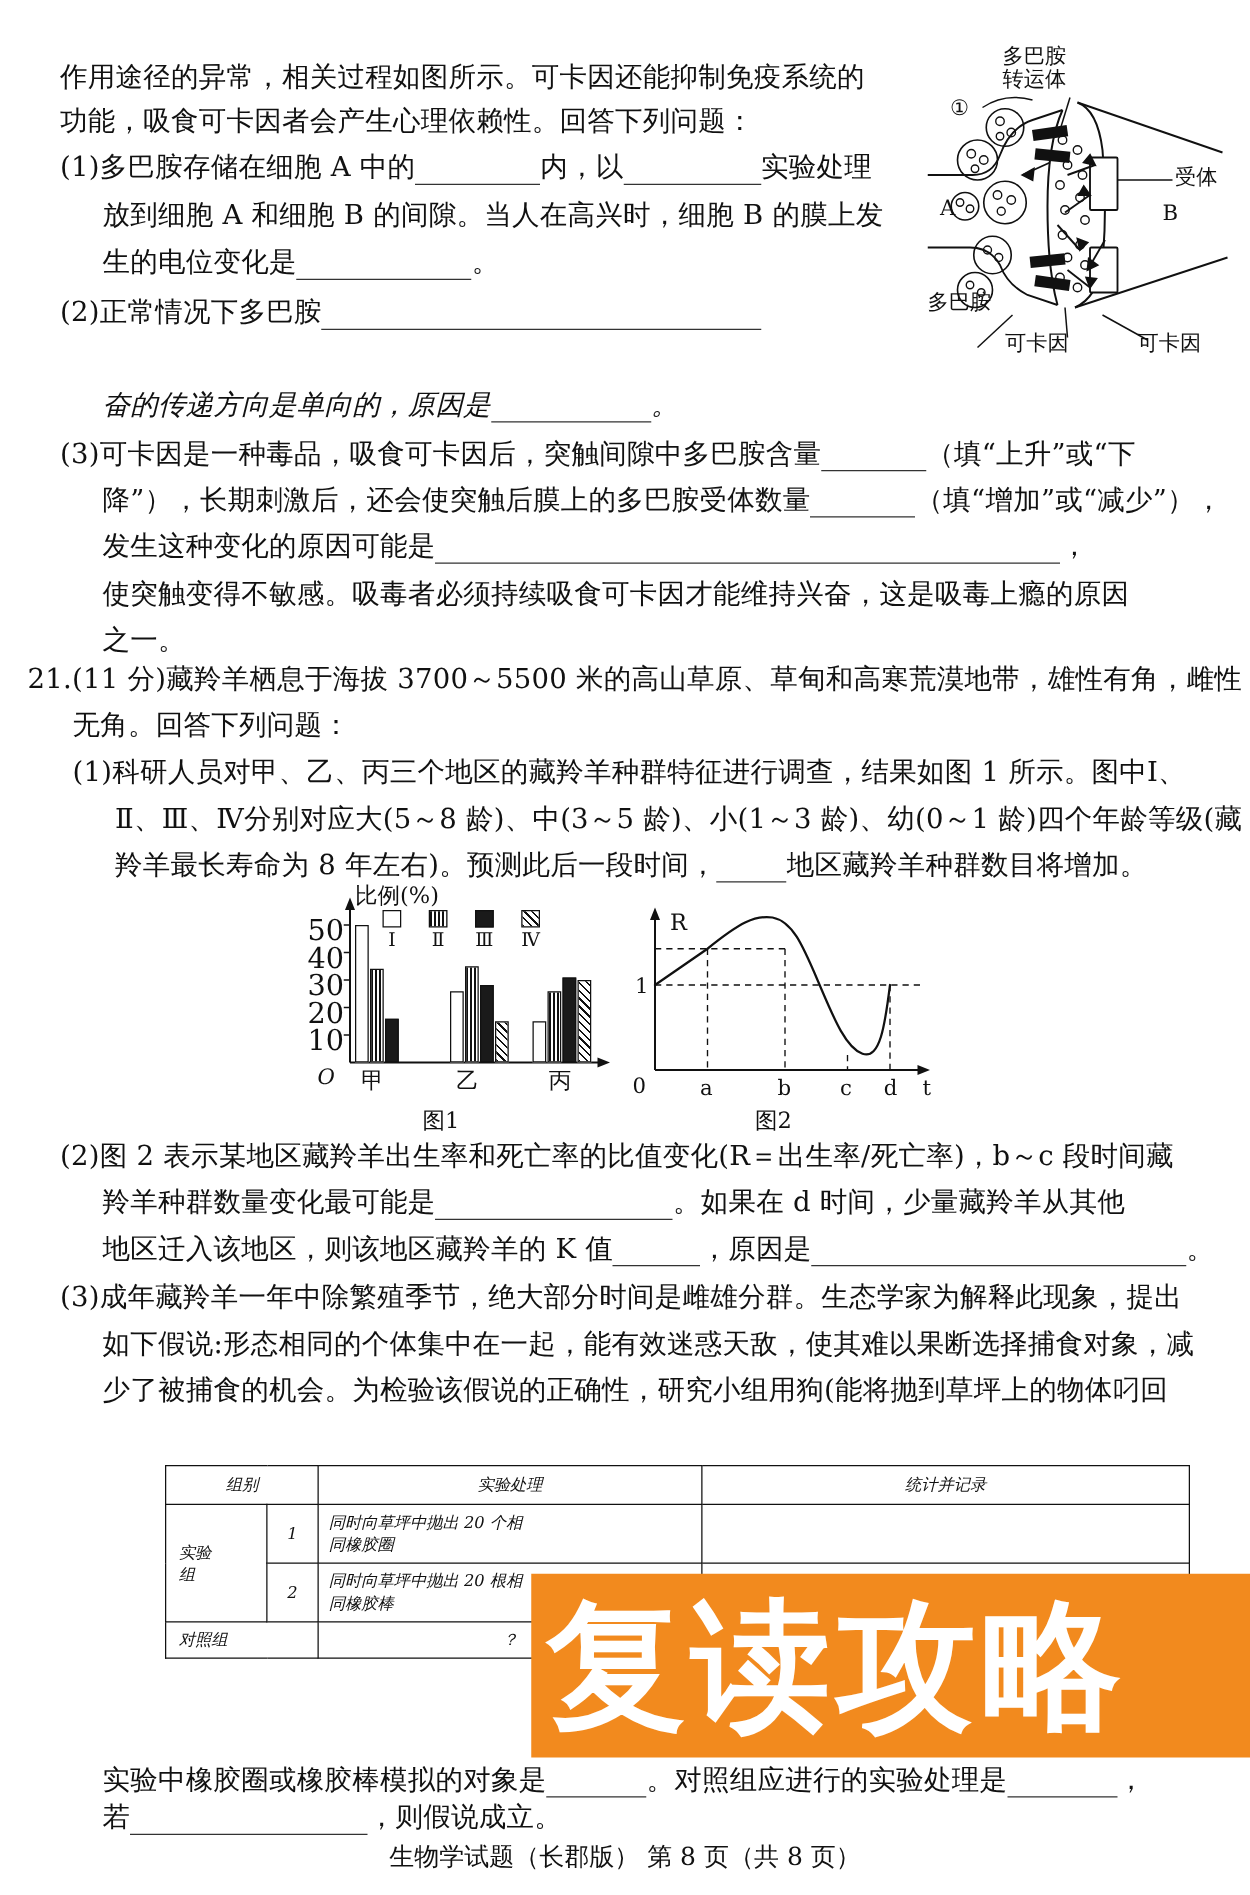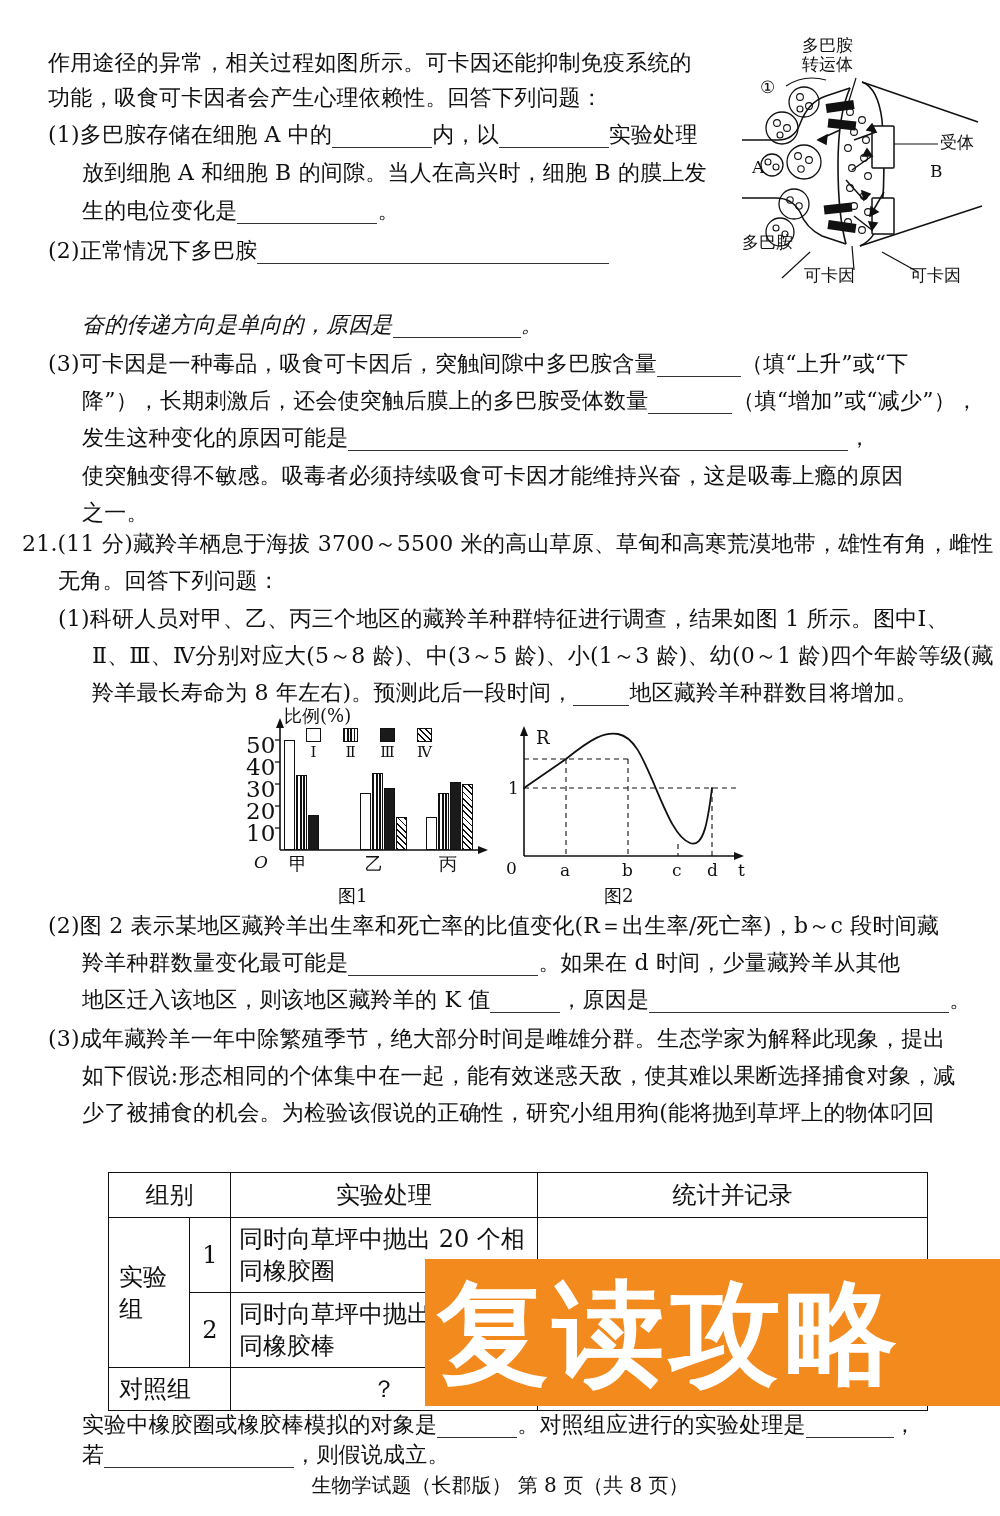--- a/index.html
+++ b/index.html
@@ -115,25 +115,26 @@
 
   .figcap {
     position: absolute;
     font-size: 18px;
     white-space: nowrap;
   }
 
   
   #exp-table {
     position: absolute;
-    left: 108px;
+    left: 132px;
     top: 1172px;
     width: 820px;
     border-collapse: collapse;
-    font-size: 24px;
+    font-size: 13px;
+    font-style: italic;
   }
   #exp-table td, #exp-table th {
     border: 1.6px solid #111;
     padding: 5px 8px;
     font-weight: normal;
     color: #111;
   }
   #exp-table .hdr { text-align: center; padding: 6px 8px; }
   #exp-table .grp { text-align: left; width: 62px; padding-left: 10px; }
   #exp-table .idx { text-align: center; width: 24px; font-family: "DejaVu Serif", serif; }

